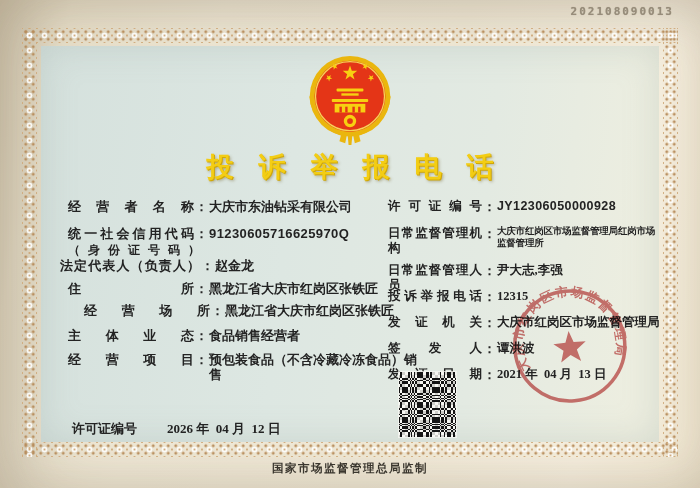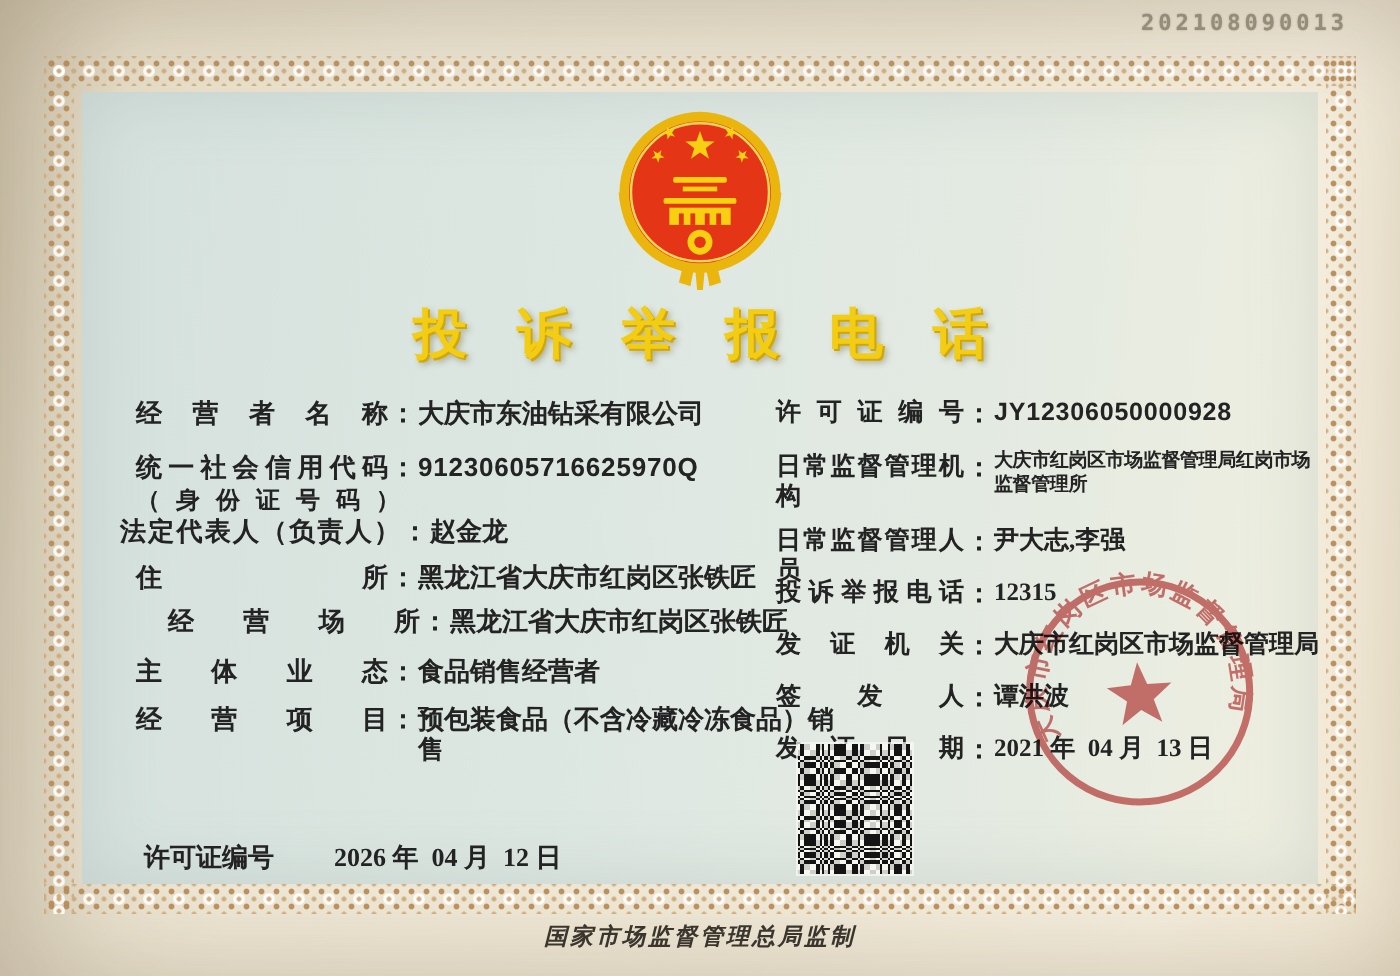--- a/index.html
+++ b/index.html
@@ -70,21 +70,21 @@
     background-blend-mode:difference,difference,normal;
     outline:1px solid rgba(250,250,245,.7);
   }
   .seal{
     position:absolute;left:495px;top:278px;width:150px;height:140px;
     opacity:.8;mix-blend-mode:multiply;transform:rotate(-5deg);
     pointer-events:none;
   }
   .footer{
     position:absolute;left:0;right:0;top:461px;text-align:center;
-    font-size:11.5px;font-weight:700;letter-spacing:1.5px;color:#3a362e;font-style:italic;
+    font-size:11.5px;font-weight:700;letter-spacing:1.5px;color:#3a362e;
   }
 </style>
 </head>
 <body>
 
 <div class="paper">
 
   <div class="serial">202108090013</div>
 
   <div class="lace top"></div>

